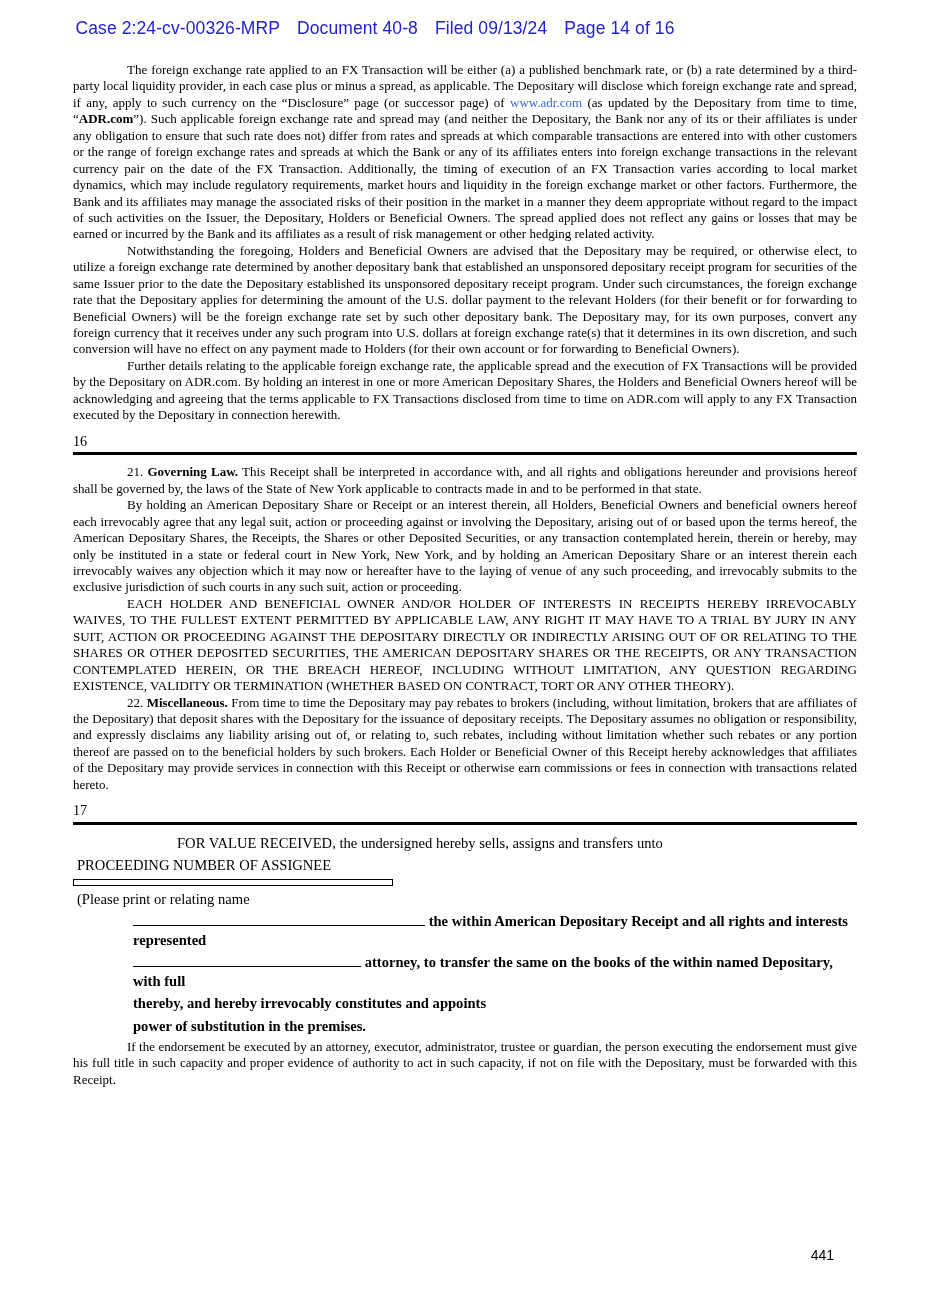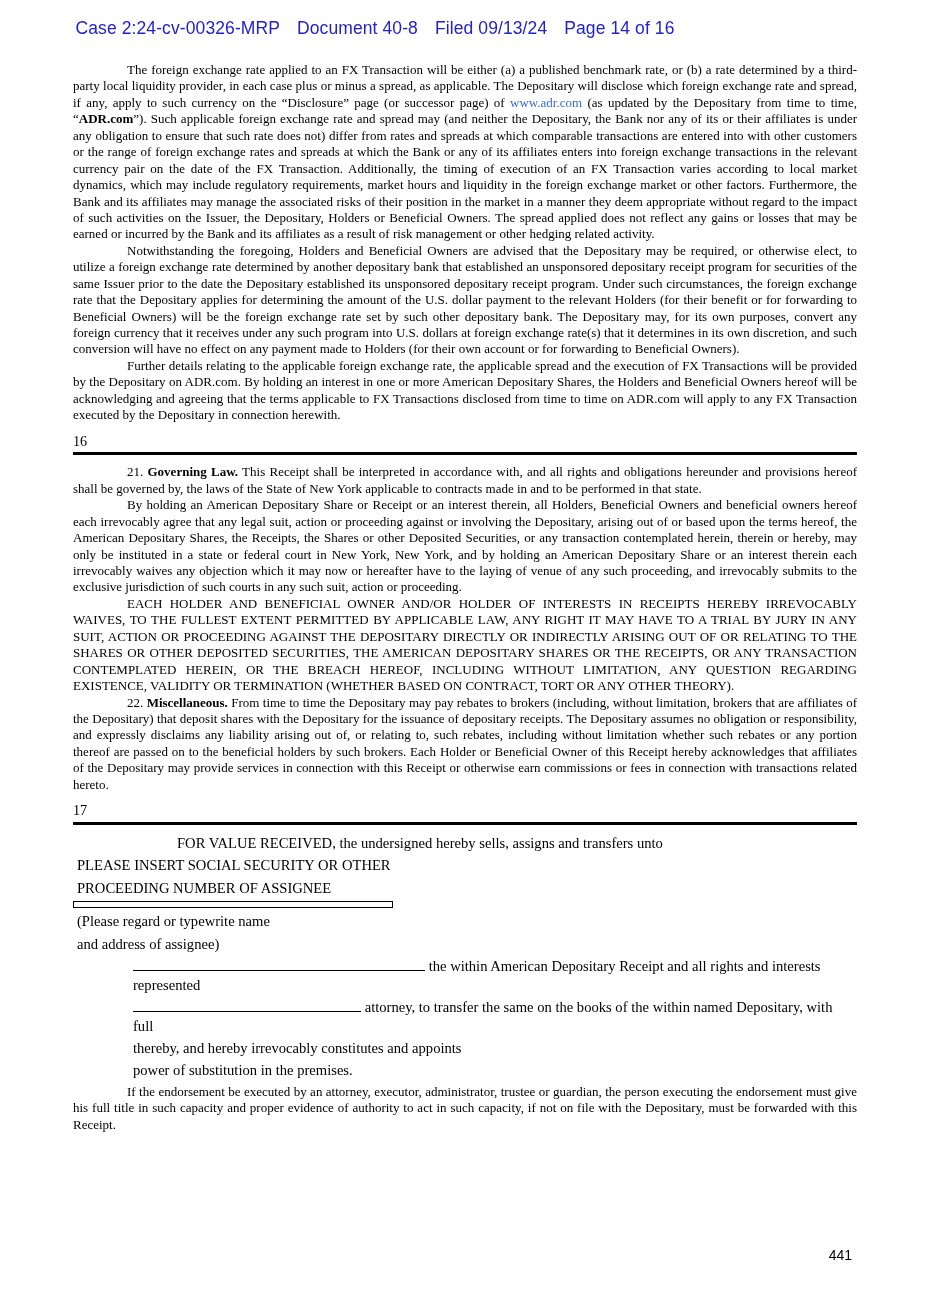--- a/index.html
+++ b/index.html
@@ -80,34 +80,34 @@
     text-indent: 0;
   }
   .id-box {
     width: 320px;
     height: 7px;
     border: 1.6px solid #000;
     background: #ffffff;
     margin: 3px 0 1px 0;
     box-sizing: border-box;
   }
-  .indent-block { padding-left: 56px; text-indent: 0; }
+  .indent-block { padding-left: 56px; text-indent: 0; font-weight: bold; }
   .fill-line {
     display: inline-block;
     border-bottom: 1.3px solid #000;
     vertical-align: baseline;
   }
   .fill-long  { width: 292px; }
   .fill-mid   { width: 228px; }
   .fill-short { width: 100px; }
 
   
   .bates {
     position: absolute;
-    right: 78px;
+    right: 96px;
     bottom: 53px;
     font-family: "Liberation Sans", "DejaVu Sans", sans-serif;
     font-size: 14px;
     color: #000;
   }
 </style>
 </head>
 <body>
 
 <div class="ecf-header">
@@ -136,27 +136,25 @@
 
   <p class="body-text"><span>22.</span> <span class="bi">Miscellaneous.</span><span> From time to time the Depositary may pay rebates to brokers (including, without limitation, brokers that are affiliates of the Depositary) that deposit shares with the Depositary for the issuance of depositary receipts. The Depositary assumes no obligation or responsibility, and expressly disclaims any liability arising out of, or relating to, such rebates, including without limitation whether such rebates or any portion thereof are passed on to the beneficial holders by such brokers. Each Holder or Beneficial Owner of this Receipt hereby acknowledges that affiliates of the Depositary may provide services in connection with this Receipt or otherwise earn commissions or fees in connection with transactions related hereto.</span></p>
 
   <div class="page-marker">17</div>
   <hr class="hr-thick">
 
   <div class="assign-block">
 
     <p class="assign-flush assign-center">FOR VALUE RECEIVED, the undersigned hereby sells, assigns and transfers unto</p>
 
-    <p class="assign-flush">PLEASE INSERT SOCIAL SECURITY OR OTHER</p>
     <p class="assign-flush">PROCEEDING NUMBER OF ASSIGNEE</p>
 
     <div class="id-box"></div>
 
-    <p class="assign-flush">(Please regard or typewrite name</p>
-    <p class="assign-flush">and address of assignee)</p>
+    <p class="assign-flush">(Please print or relating name</p>
 
     <p class="assign-flush indent-block"><span class="fill-line fill-long"></span><span> the within American Depositary Receipt and all rights and interests represented</span></p>
 
     <p class="assign-flush indent-block"><span class="fill-line fill-mid"></span><span> attorney, to transfer the same on the books of the within named Depositary, with full</span></p>
 
     <p class="assign-flush indent-block">thereby, and hereby irrevocably constitutes and appoints</p>
 
     <p class="assign-flush indent-block">power of substitution in the premises.</p>
 
 

